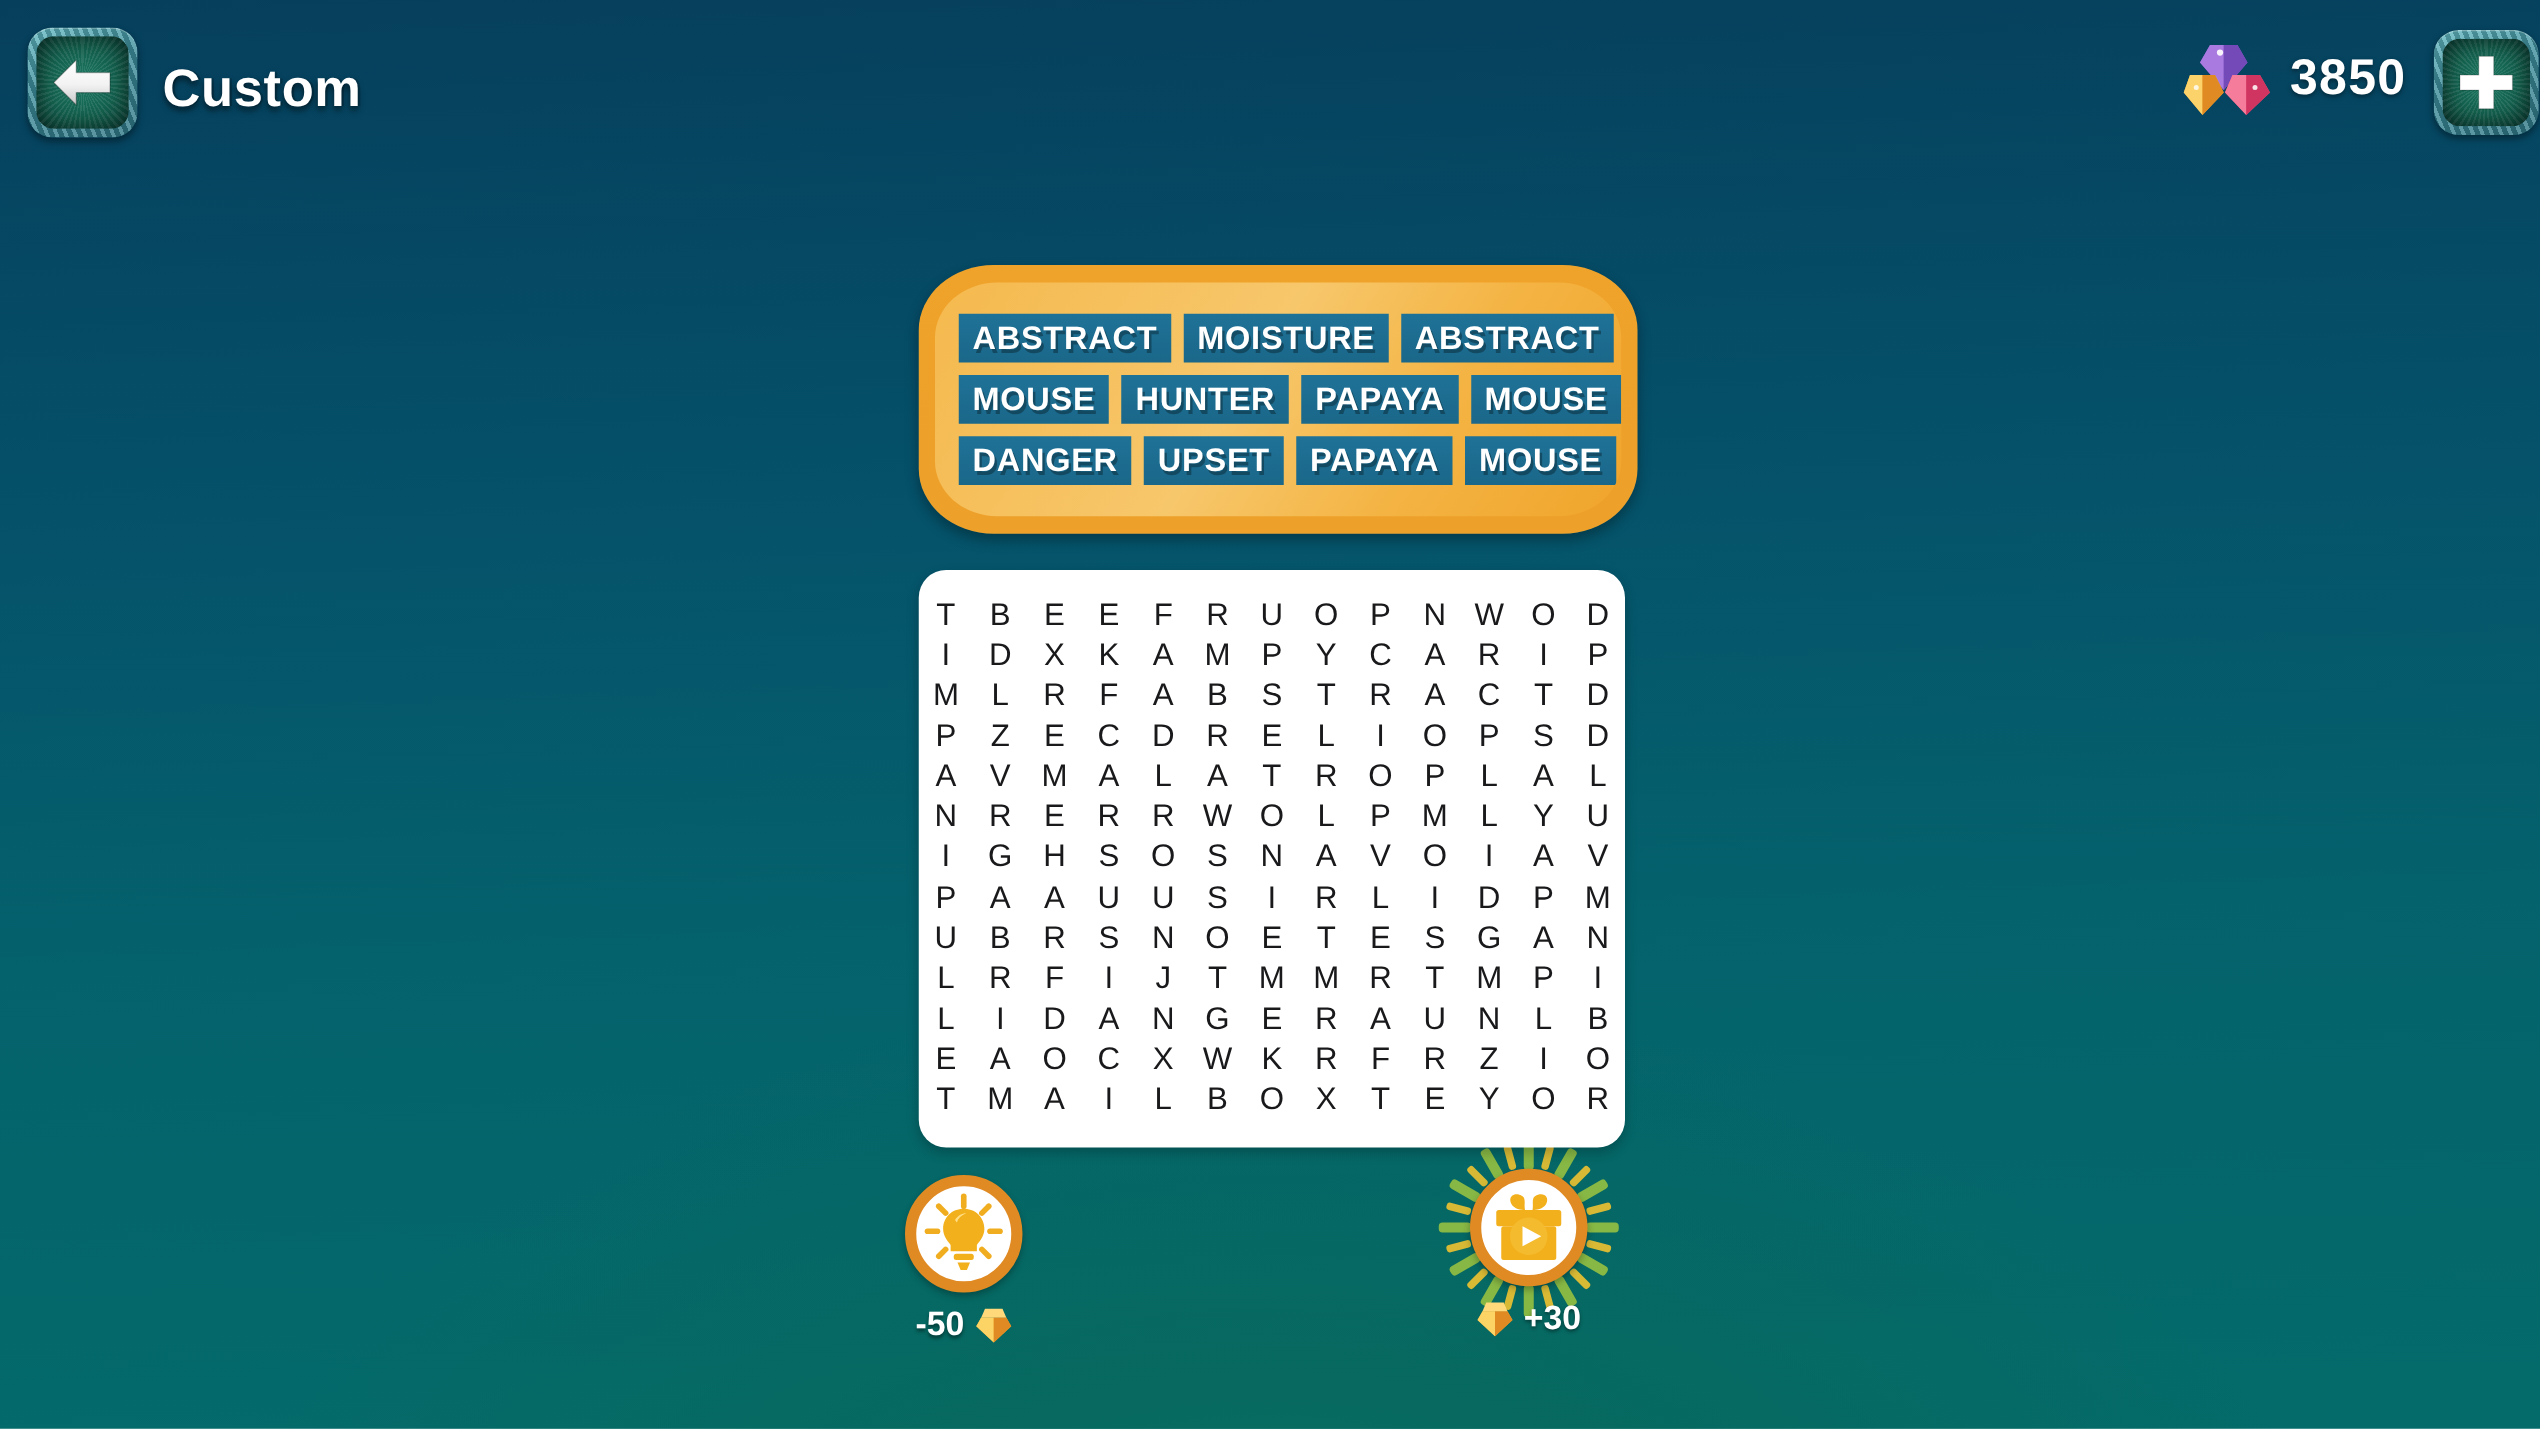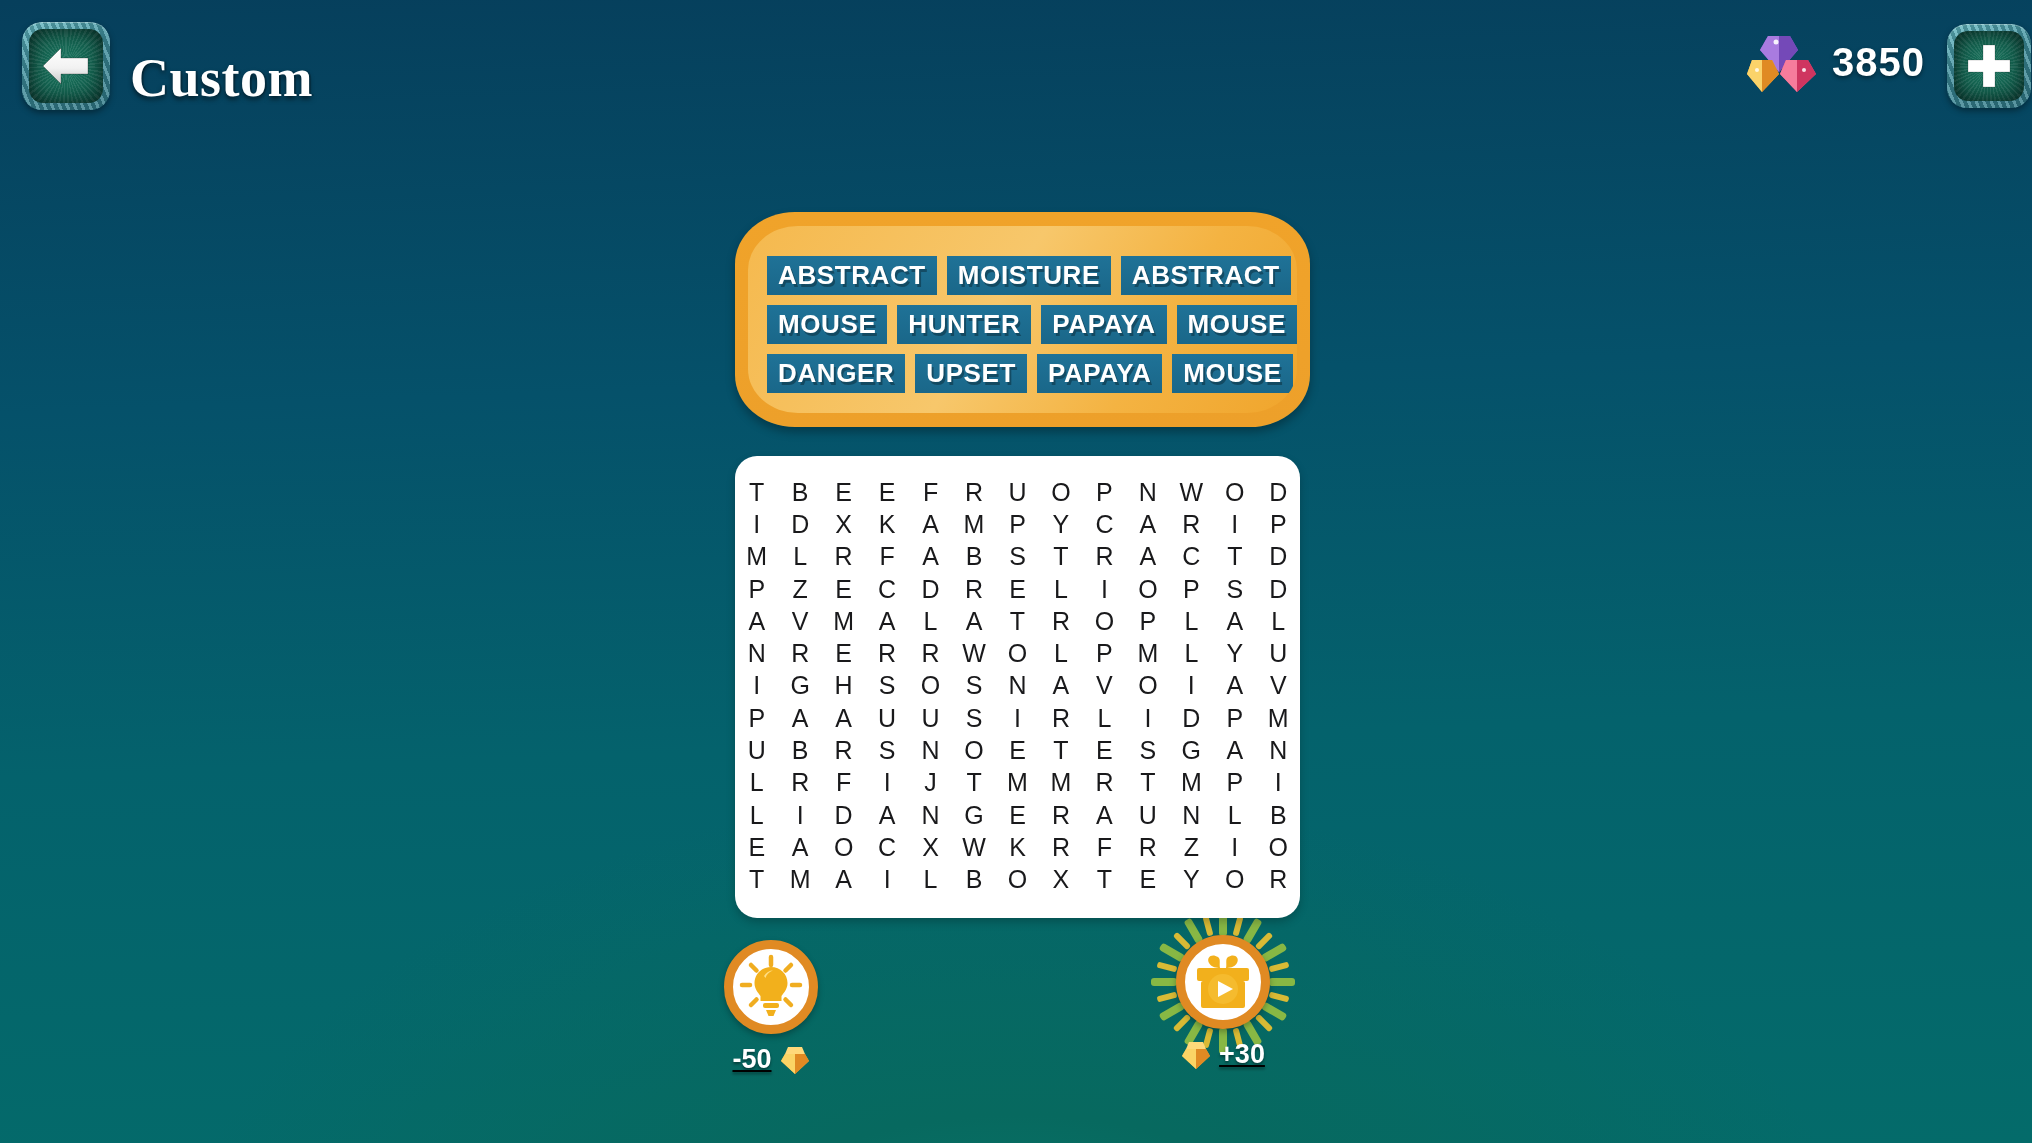--- a/index.html
+++ b/index.html
@@ -43,22 +43,22 @@
   }
 
   #back-button { left: 22px; top: 22px; width: 88px; height: 88px; }
   #plus-button { left: 1947px; top: 24px; width: 84px; height: 84px; }
 
   .back-arrow { width: 52px; height: 42px; display: block; }
   .plus-glyph { width: 52px; height: 52px; display: block; }
 
   .screen-title {
     position: absolute; left: 130px; top: 47px;
-    font-family: Liberation Serif, serif;
-    font-weight: bold; font-size: 54px; letter-spacing: .5px;
+    font-family: Liberation Sans, sans-serif;
+    font-weight: bold; font-size: 42px; letter-spacing: .5px;
     color: #ffffff;
     text-shadow: 0 3px 5px rgba(0,0,0,.55), 2px 0 0 rgba(0,0,0,.18);
   }
 
   .gem-counter {
     position: absolute; right: 107px; top: 30px;
     display: flex; align-items: center; gap: 14px;
   }
   .gem-stack { width: 72px; height: 64px; display: block; }
   .gem-amount {
@@ -79,21 +79,21 @@
   }
   .words-inner {
     width: 100%; height: 100%;
     border-radius: 50px / 44px;
     background:
       linear-gradient(122deg, #f5b94e 0%, #f7c76b 45%, #f4b342 72%, #f0a52c 100%);
     overflow: hidden;
     padding: 20px 0 0 19px;
   }
   .word-row {
-    display: flex; align-items: flex-end;
+    display: flex; align-items: center;
     gap: 10px; height: 49px;
     white-space: nowrap;
   }
   .word-chip {
     background: linear-gradient(180deg, #1d6f95 0%, #1a6party 0%, #1a688c 100%);
     background: linear-gradient(180deg, #1f7297 0%, #1a6789 100%);
     color: #ffffff;
     font-size: 26px; font-weight: bold; letter-spacing: .6px;
     padding: 6px 11px 7px;
     line-height: 1;
@@ -121,21 +121,20 @@
     display: flex; align-items: center; justify-content: center;
     font-size: 25px; color: #19191b;
     font-family: "Liberation Sans", sans-serif;
   }
 
   
   .action {
     position: absolute;
     width: 190px;
     text-align: right;
-    text-decoration: underline;
   }
   #hint-action { left: 676px; top: 940px; }
   #reward-action { left: 1128px; top: 935px; }
 
   .circle-btn {
     width: 94px; height: 94px;
     margin: 0 auto;
     border-radius: 50%;
     background: #ffffff;
     border: 9px solid #e08a23;

